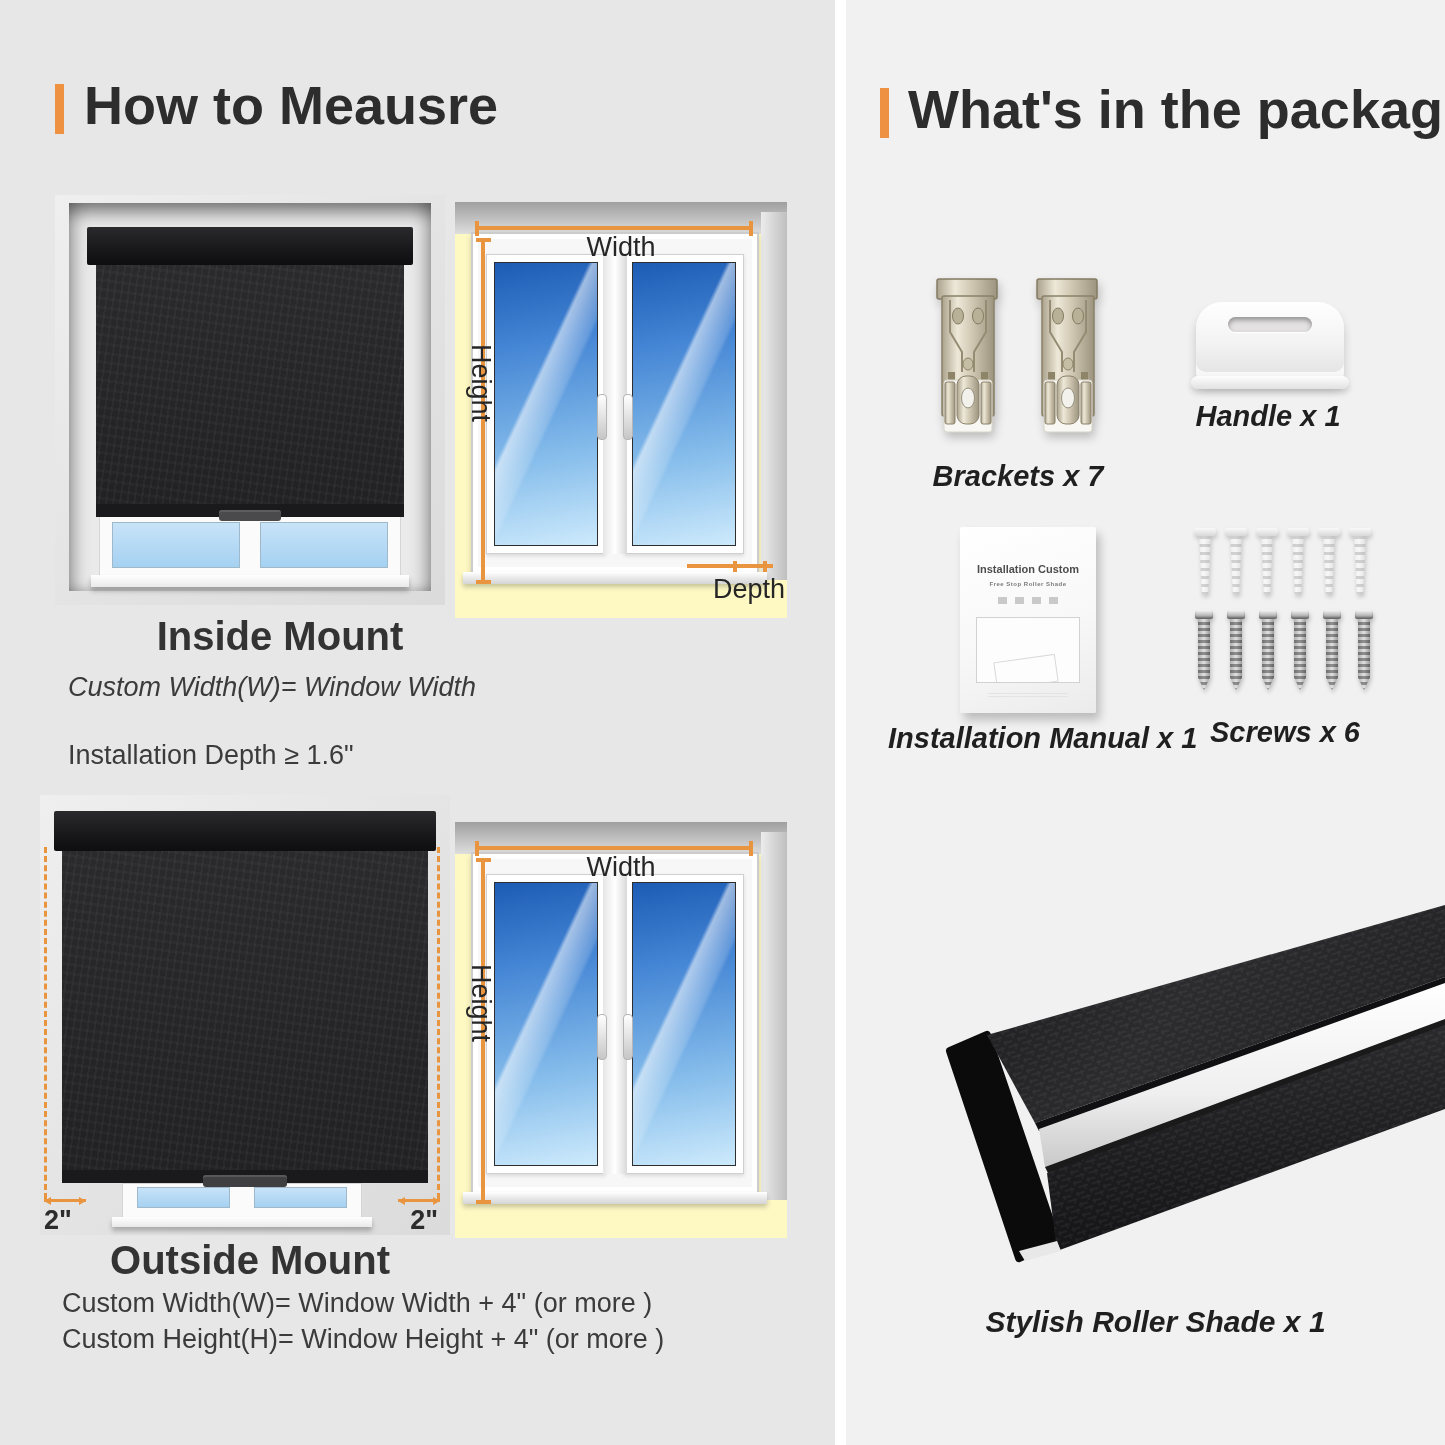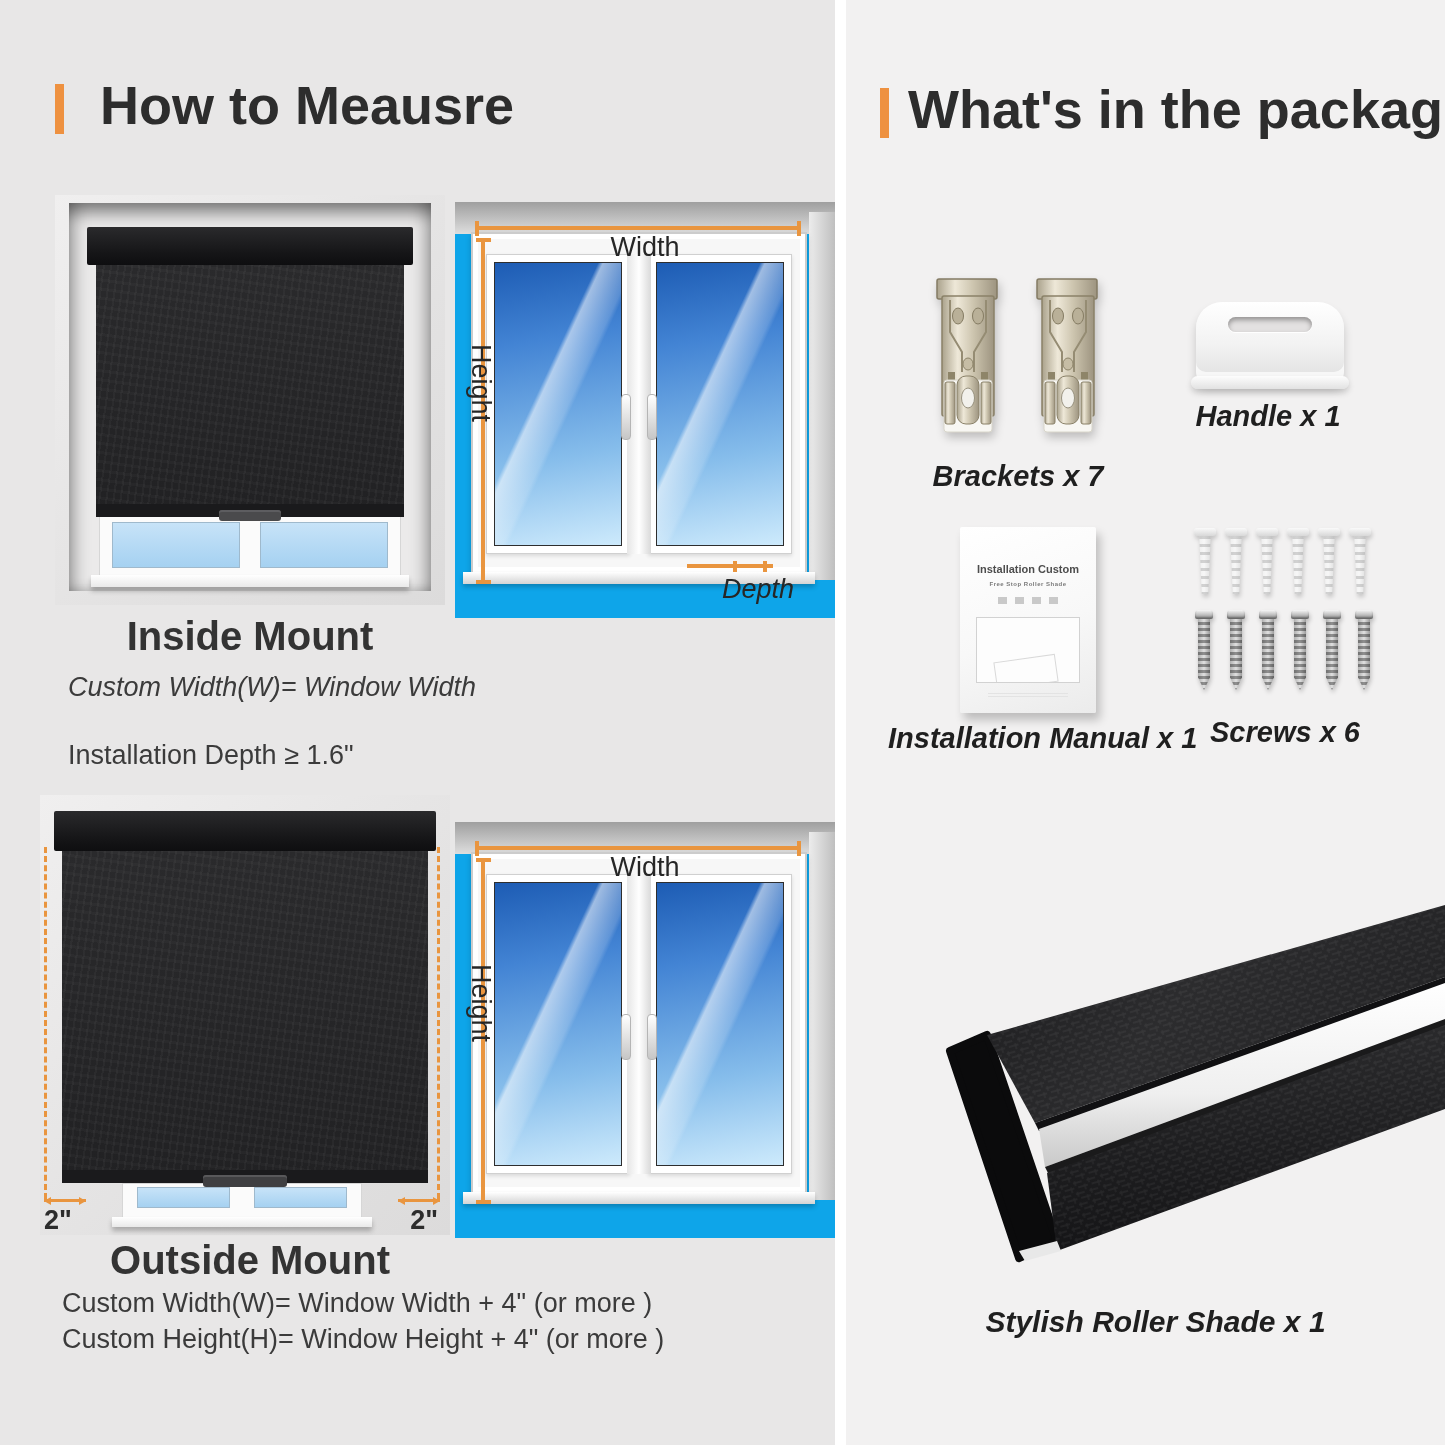--- a/index.html
+++ b/index.html
@@ -36,21 +36,21 @@
   .sill{position:absolute;background:linear-gradient(#ffffff,#e9e9e9);box-shadow:0 4px 5px rgba(0,0,0,.25);}
 
   .dash-line{position:absolute;width:0;border-left:3px dashed #e9953f;}
   .gap-arrow{position:absolute;height:0;border-top:3px solid #e9953f;}
   .gap-arrow::before,.gap-arrow::after{content:"";position:absolute;top:-5px;width:0;height:0;border-top:4px solid transparent;border-bottom:4px solid transparent;}
   .gap-arrow::before{left:0;border-right:7px solid #e9953f;}
   .gap-arrow::after{right:0;border-left:7px solid #e9953f;}
   .gap-label{position:absolute;font-size:27px;font-weight:600;color:#2c2c2c;}
 
   
-  .diag{position:absolute;width:380px;height:416px;background:#0ea5e9;}
+  .diag{position:absolute;width:332px;height:416px;background:#fef9c3;}
   .d-topwall{position:absolute;left:0;top:0;right:0;height:32px;background:linear-gradient(180deg,#9f9f9f,#dedede);}
   .d-rightwall{position:absolute;right:0;top:10px;width:26px;bottom:38px;background:linear-gradient(90deg,#ececec,#bfbfbf);}
   .d-frame{position:absolute;left:16px;top:30px;right:28px;bottom:44px;background:#f7f7f7;border:2px solid #cccccc;
            box-shadow:inset 0 0 0 5px #ffffff,0 4px 6px rgba(0,0,0,.18);}
   .d-sash{position:absolute;top:20px;bottom:18px;width:calc(50% - 24px);background:#ffffff;border:1px solid #d0d0d0;box-shadow:0 2px 4px rgba(0,0,0,.12);}
   .d-sash.l{left:13px;} .d-sash.r{right:13px;}
   .d-glass{position:absolute;inset:7px;border:1px solid #2e2e2e;
            background:linear-gradient(115deg,rgba(255,255,255,0) 40%,rgba(255,255,255,.55) 42%,rgba(255,255,255,.18) 54%,rgba(255,255,255,0) 56%),
                       linear-gradient(170deg,#1d5cb4 0%,#4384d4 28%,#86bdeb 68%,#cdeafc 100%);}
   .d-post{position:absolute;left:50%;transform:translateX(-50%);top:20px;bottom:18px;width:24px;
@@ -63,21 +63,21 @@
   .m-width::before{left:0;} .m-width::after{right:0;}
   .m-height{position:absolute;left:26px;top:36px;bottom:34px;width:0;border-left:4px solid #e9953f;}
   .m-height::before,.m-height::after{content:"";position:absolute;left:-9px;width:15px;height:4px;background:#e9953f;}
   .m-height::before{top:0;} .m-height::after{bottom:0;}
   .m-depth{position:absolute;left:232px;top:362px;width:86px;height:0;border-top:4px solid #e9953f;}
   .m-depth::after{content:"";position:absolute;right:6px;top:-7px;width:26px;height:11px;
                   border-left:4px solid #e9953f;border-right:4px solid #e9953f;background:linear-gradient(#0000 40%,#e9953f 40% 60%,#0000 60%);}
   .d-lbl{position:absolute;font-size:27px;color:#262626;}
   .lbl-width{left:0;right:0;top:30px;text-align:center;}
   .lbl-height{left:10px;top:142px;writing-mode:vertical-rl;}
-  .lbl-depth{left:267px;top:372px;font-style:italic;}
+  .lbl-depth{left:258px;top:372px;}
 
   
   .mount-heading{position:absolute;left:0;width:500px;text-align:center;font-size:40px;font-weight:700;color:#333333;}
   .spec-line{position:absolute;font-size:27px;color:#3b3b3b;white-space:nowrap;}
 
   
   .item-label{position:absolute;font-size:29px;font-weight:700;font-style:italic;color:#1f1f1f;text-align:center;white-space:nowrap;}
   .bracket-svg{position:absolute;filter:drop-shadow(2px 5px 5px rgba(0,0,0,.22));}
 
   .handle{position:absolute;left:1196px;top:302px;width:148px;height:80px;
@@ -114,21 +114,21 @@
                 background:repeating-linear-gradient(180deg,#ededed 0 3px,#989898 3px 6px),linear-gradient(90deg,#bdbdbd,#f1f1f1 50%,#a7a7a7);
                 background-blend-mode:multiply;
                 clip-path:polygon(0 0,100% 0,100% 82%,50% 100%,0 82%);}
 </style>
 </head>
 <body>
 
 <div class="abs left-panel">
 
   <div class="abs accent-bar" style="left:55px;top:84px;"></div>
-  <div class="abs sec-title" style="left:100px;top:74px;">How to Meausre</div>
+  <div class="abs sec-title" style="left:84px;top:74px;">How to Meausre</div>
 
   <div class="abs photo" style="left:55px;top:195px;width:390px;height:410px;">
     <div class="recess">
       <div class="win-frame" style="left:30px;right:30px;top:312px;height:60px;">
         <div class="pane" style="left:4%;width:42%;"></div>
         <div class="pane" style="right:4%;width:42%;"></div>
       </div>
       <div class="sill" style="left:22px;right:22px;top:372px;height:12px;"></div>
       <div class="cassette" style="left:18px;right:18px;top:24px;height:38px;"></div>
       <div class="fabric" style="left:27px;right:27px;top:62px;height:252px;">
@@ -155,21 +155,21 @@
     </div>
     <div class="d-sill"></div>
     <div class="m-width"></div>
     <div class="d-lbl lbl-width">Width</div>
     <div class="m-height"></div>
     <div class="d-lbl lbl-height">Height</div>
     <div class="m-depth"></div>
     <div class="d-lbl lbl-depth">Depth</div>
   </div>
 
-  <div class="mount-heading" style="top:614px;">Inside Mount</div>
+  <div class="mount-heading" style="top:614px;padding-left:30px;">Inside Mount</div>
   <div class="spec-line" style="left:68px;top:672px;font-style:italic;">Custom Width(W)= Window Width</div>
   <div class="spec-line" style="left:68px;top:740px;">Installation Depth ≥ 1.6"</div>
 
   <div class="abs photo" style="left:40px;top:795px;width:410px;height:440px;">
     <div class="win-frame" style="left:82px;right:88px;top:388px;height:34px;">
       <div class="pane" style="left:6%;width:38%;top:3px;bottom:10px;"></div>
       <div class="pane" style="right:6%;width:38%;top:3px;bottom:10px;"></div>
     </div>
     <div class="sill" style="left:72px;right:78px;top:422px;height:10px;"></div>
     <div class="cassette" style="left:14px;right:14px;top:16px;height:40px;"></div>

